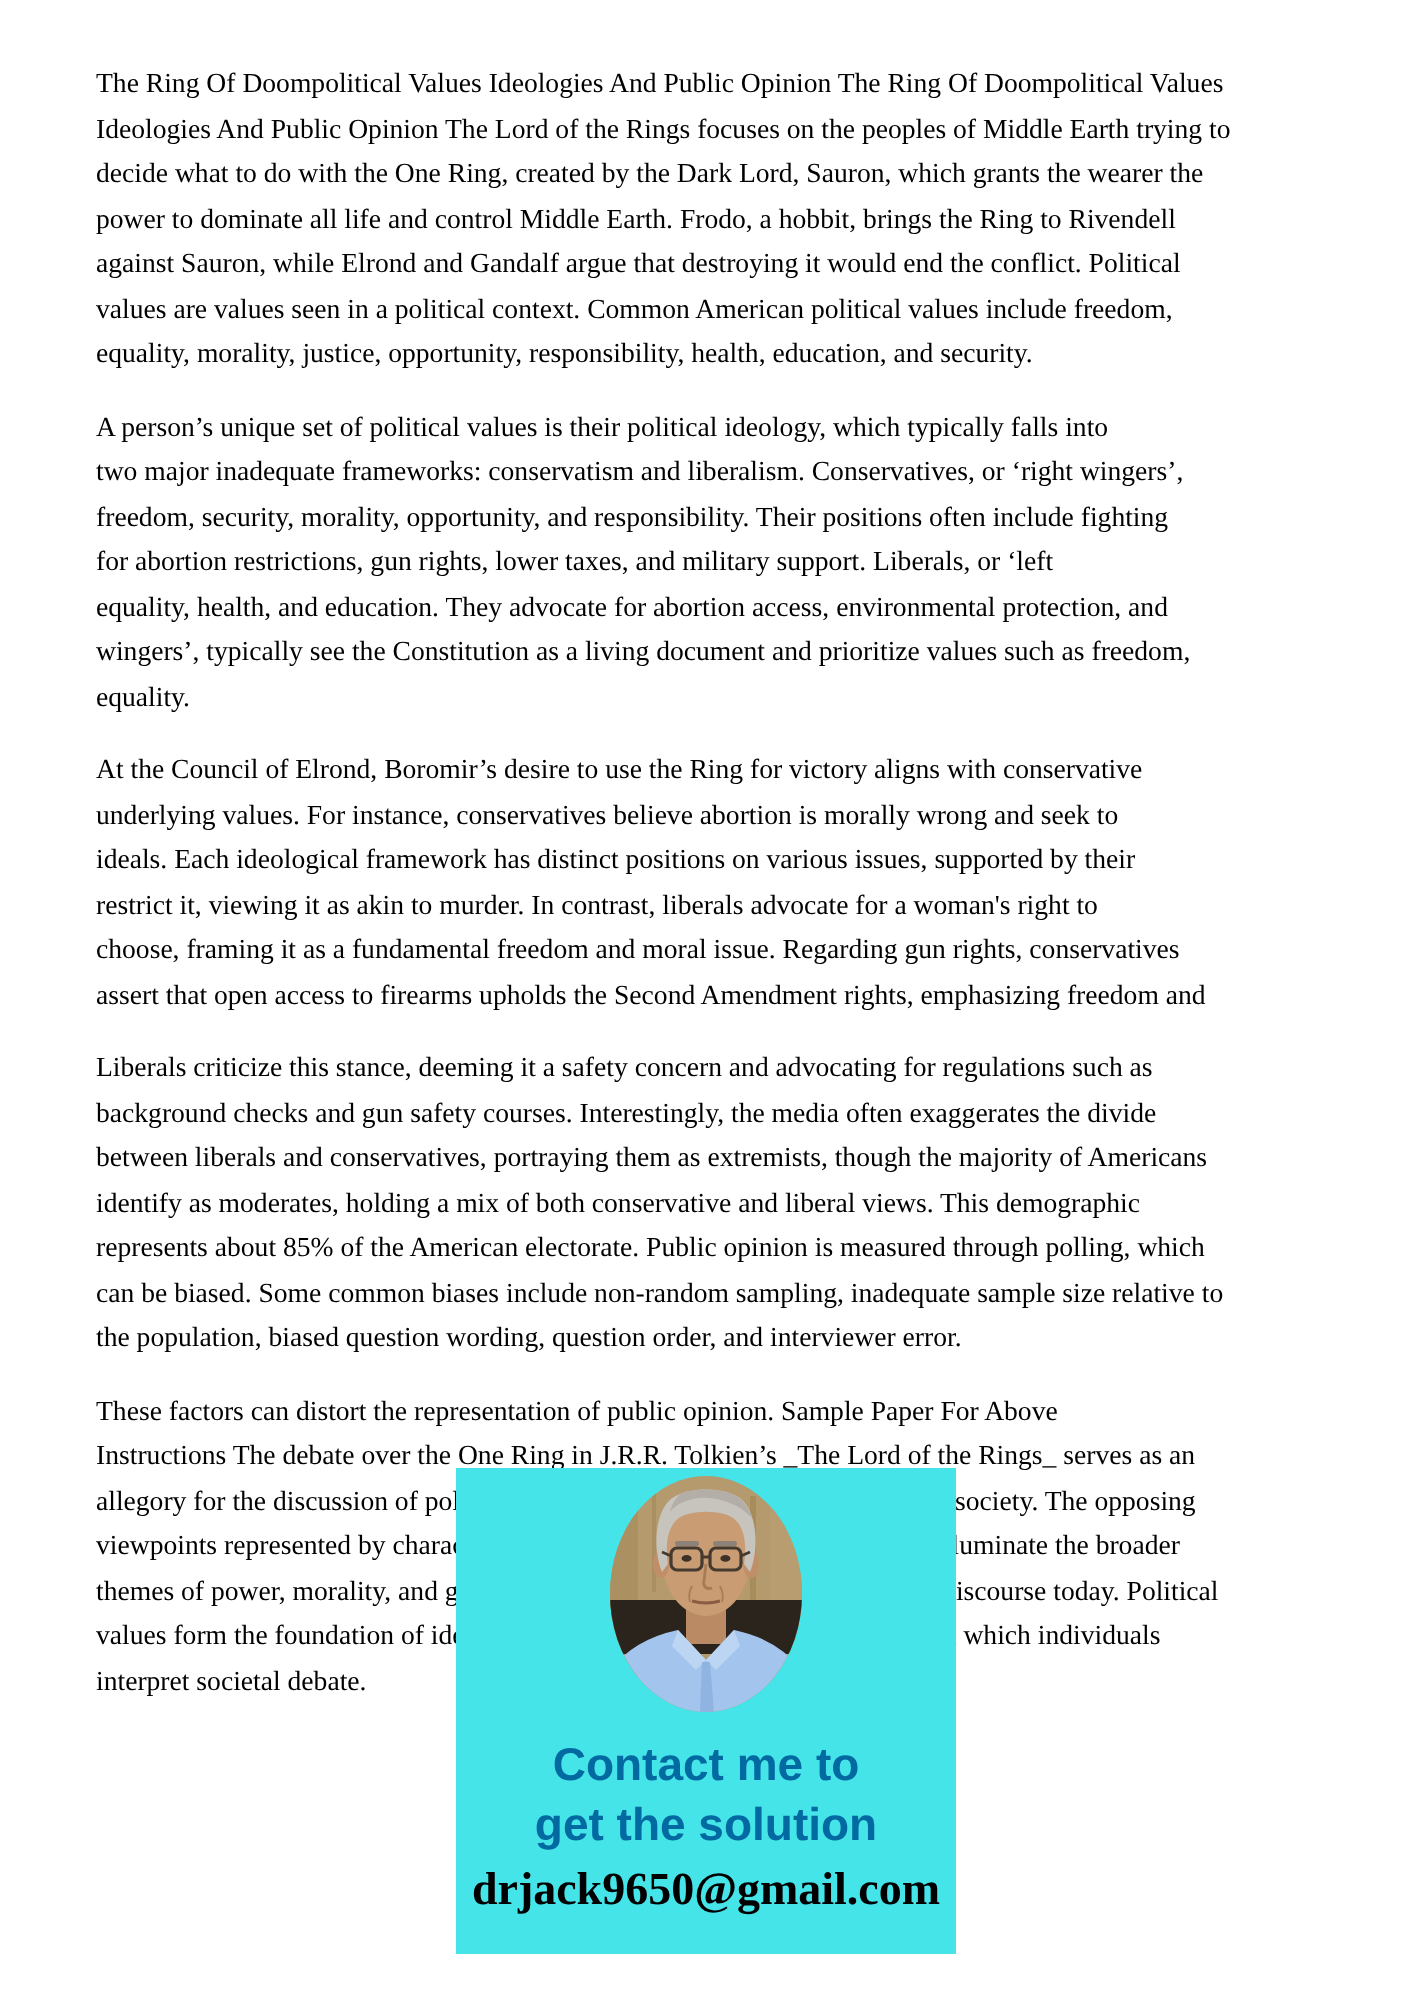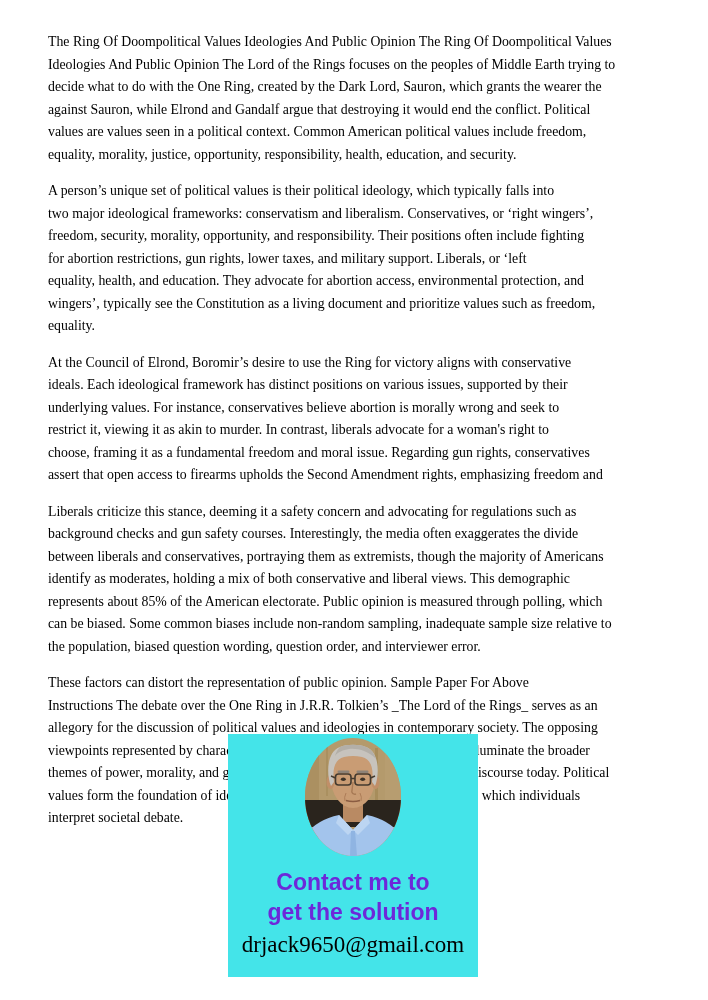--- a/index.html
+++ b/index.html
@@ -45,53 +45,54 @@
     font-family: "Liberation Sans", sans-serif;
     font-weight: 700;
     font-size: 23px;
     line-height: 30px;
     color: #161616;
     letter-spacing: 0px;
   }
   .card-email {
     margin-top: 5px;
     font-family: "Liberation Serif", serif;
-    font-weight: 400;
+    font-weight: 700;
     font-size: 23px;
     line-height: 26px;
     color: #000000;
   }
 </style>
 </head>
 <body style="background: rgb(255, 255, 255);">
 
 <div class="page">
 
   <div class="doc" id="document-text">
       <div class="para">
         <div class="line">The Ring Of Doompolitical Values Ideologies And Public Opinion The Ring Of Doompolitical Values</div>
         <div class="line">Ideologies And Public Opinion The Lord of the Rings focuses on the peoples of Middle Earth trying to</div>
         <div class="line">decide what to do with the One Ring, created by the Dark Lord, Sauron, which grants the wearer the</div>
+        <div class="line">power to dominate all life and control Middle Earth. Frodo, a hobbit, brings the Ring to Rivendell</div>
         <div class="line">against Sauron, while Elrond and Gandalf argue that destroying it would end the conflict. Political</div>
         <div class="line">values are values seen in a political context. Common American political values include freedom,</div>
         <div class="line">equality, morality, justice, opportunity, responsibility, health, education, and security.</div>
       </div>
       <div class="para">
         <div class="line">A person’s unique set of political values is their political ideology, which typically falls into</div>
-        <div class="line">two major ideological frameworks: conservatism and liberalism. Conservatives, or ‘right wingers’,</div>
+        <div class="line">two major inadequate frameworks: conservatism and liberalism. Conservatives, or ‘right wingers’,</div>
         <div class="line">freedom, security, morality, opportunity, and responsibility. Their positions often include fighting</div>
         <div class="line">for abortion restrictions, gun rights, lower taxes, and military support. Liberals, or ‘left</div>
         <div class="line">equality, health, and education. They advocate for abortion access, environmental protection, and</div>
         <div class="line">wingers’, typically see the Constitution as a living document and prioritize values such as freedom,</div>
         <div class="line">equality.</div>
       </div>
       <div class="para">
         <div class="line">At the Council of Elrond, Boromir’s desire to use the Ring for victory aligns with conservative</div>
+        <div class="line">underlying values. For instance, conservatives believe abortion is morally wrong and seek to</div>
         <div class="line">ideals. Each ideological framework has distinct positions on various issues, supported by their</div>
-        <div class="line">underlying values. For instance, conservatives believe abortion is morally wrong and seek to</div>
         <div class="line">restrict it, viewing it as akin to murder. In contrast, liberals advocate for a woman's right to</div>
         <div class="line">choose, framing it as a fundamental freedom and moral issue. Regarding gun rights, conservatives</div>
         <div class="line">assert that open access to firearms upholds the Second Amendment rights, emphasizing freedom and</div>
       </div>
       <div class="para">
         <div class="line">Liberals criticize this stance, deeming it a safety concern and advocating for regulations such as</div>
         <div class="line">background checks and gun safety courses. Interestingly, the media often exaggerates the divide</div>
         <div class="line">between liberals and conservatives, portraying them as extremists, though the majority of Americans</div>
         <div class="line">identify as moderates, holding a mix of both conservative and liberal views. This demographic</div>
         <div class="line">represents about 85% of the American electorate. Public opinion is measured through polling, which</div>
@@ -154,20 +155,20 @@
 
           <path d="M48,44 L46.8,54 Q47.8,57 51,56" stroke="#a87a55" stroke-width="1.4" fill="none"></path>
 
           <path d="M41,55 Q38.8,59.5 40,63" stroke="#ad7d58" stroke-width="1" fill="none"></path>
           <path d="M55,55 Q57.2,59.5 56,63" stroke="#ad7d58" stroke-width="1" fill="none"></path>
 
           <path d="M41,62.5 Q48,64.5 55,62.5" stroke="#8a5c42" stroke-width="1.6" fill="none"></path>
         </g>
       </svg>
     </div>
-    <div class="card-message" style="color: #6d28d9;">
+    <div class="card-message" style="color: #0369a1;">
       <div>Contact me to</div>
       <div>get the solution</div>
     </div>
     <div class="card-email" style="color: rgb(0, 0, 0);">drjack9650@gmail.com</div>
   </div>
 
 </div>
 
 </body></html>

